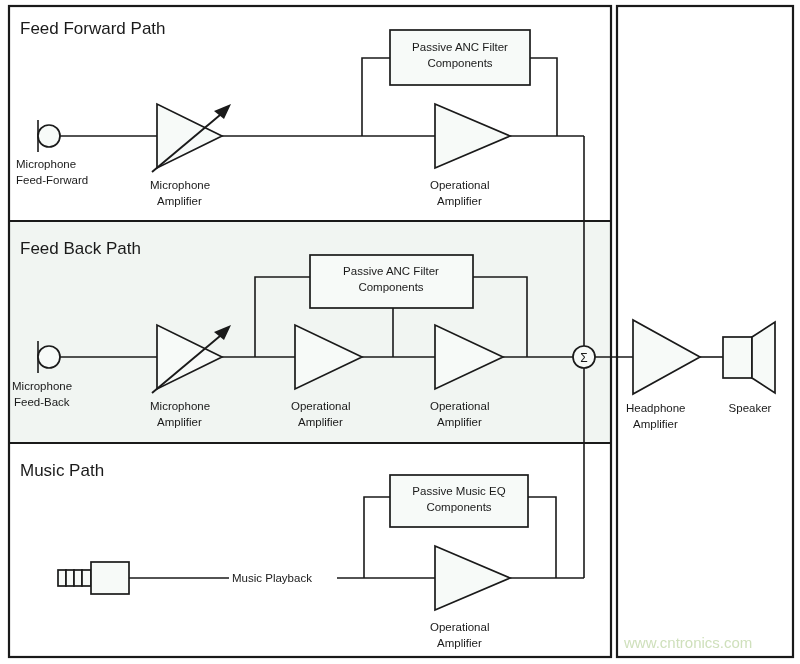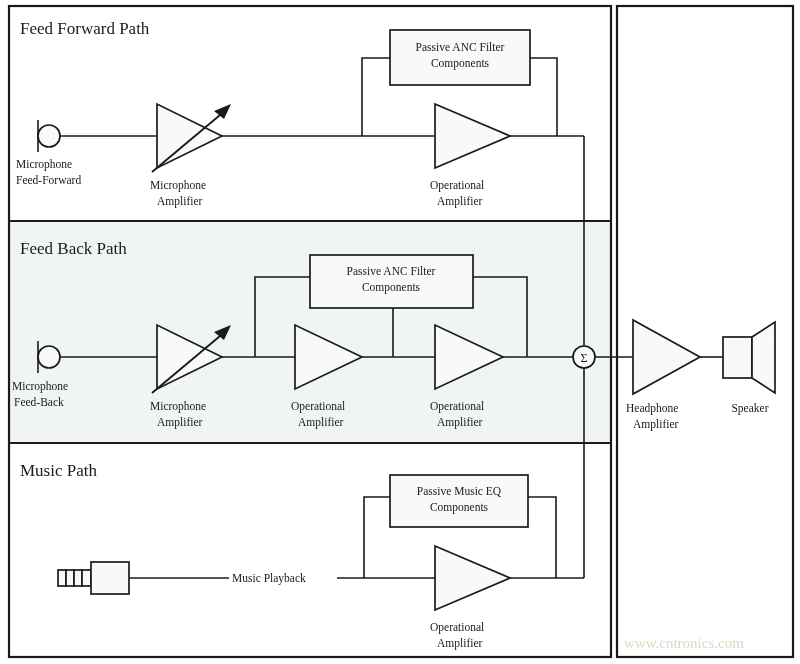--- a/index.html
+++ b/index.html
@@ -1,18 +1,18 @@
 <!DOCTYPE html>
 <html><head>
 <meta charset="utf-8">
 <style>
   html,body{margin:0;padding:0;background:#ffffff;}
   body{width:800px;height:664px;overflow:hidden;
        font-family:"Liberation Sans","DejaVu Sans",sans-serif;color:#111;}
-  #root{position:relative;width:800px;height:664px;font-family:Liberation Serif, serif;}
+  #root{position:relative;width:800px;height:664px;}
   svg#diagram{position:absolute;left:0;top:0;width:800px;height:664px;}
   .sect-title{font-size:17px;fill:#1a1a1a;}
   .lbl{font-size:11.5px;fill:#1a1a1a;}
   .boxlbl{font-size:11.5px;fill:#1a1a1a;}
   .sigma{font-size:12px;fill:#1a1a1a;}
   .wm{font-size:15px;fill:#cfe0bc;}
   .wire{stroke:#1a1a1a;stroke-width:1.6;fill:none;}
   .frame{stroke:#1a1a1a;stroke-width:2.2;fill:none;}
   .divider{stroke:#1a1a1a;stroke-width:2.2;}
   .shape{stroke:#1a1a1a;stroke-width:1.7;}

